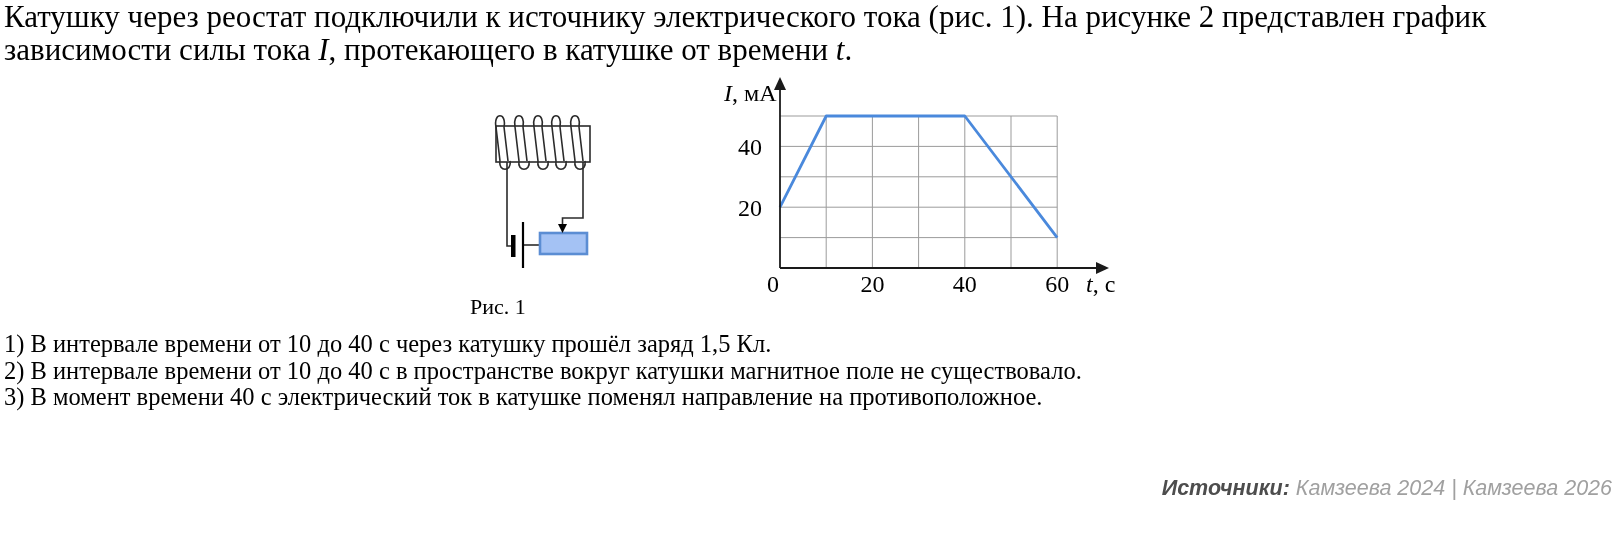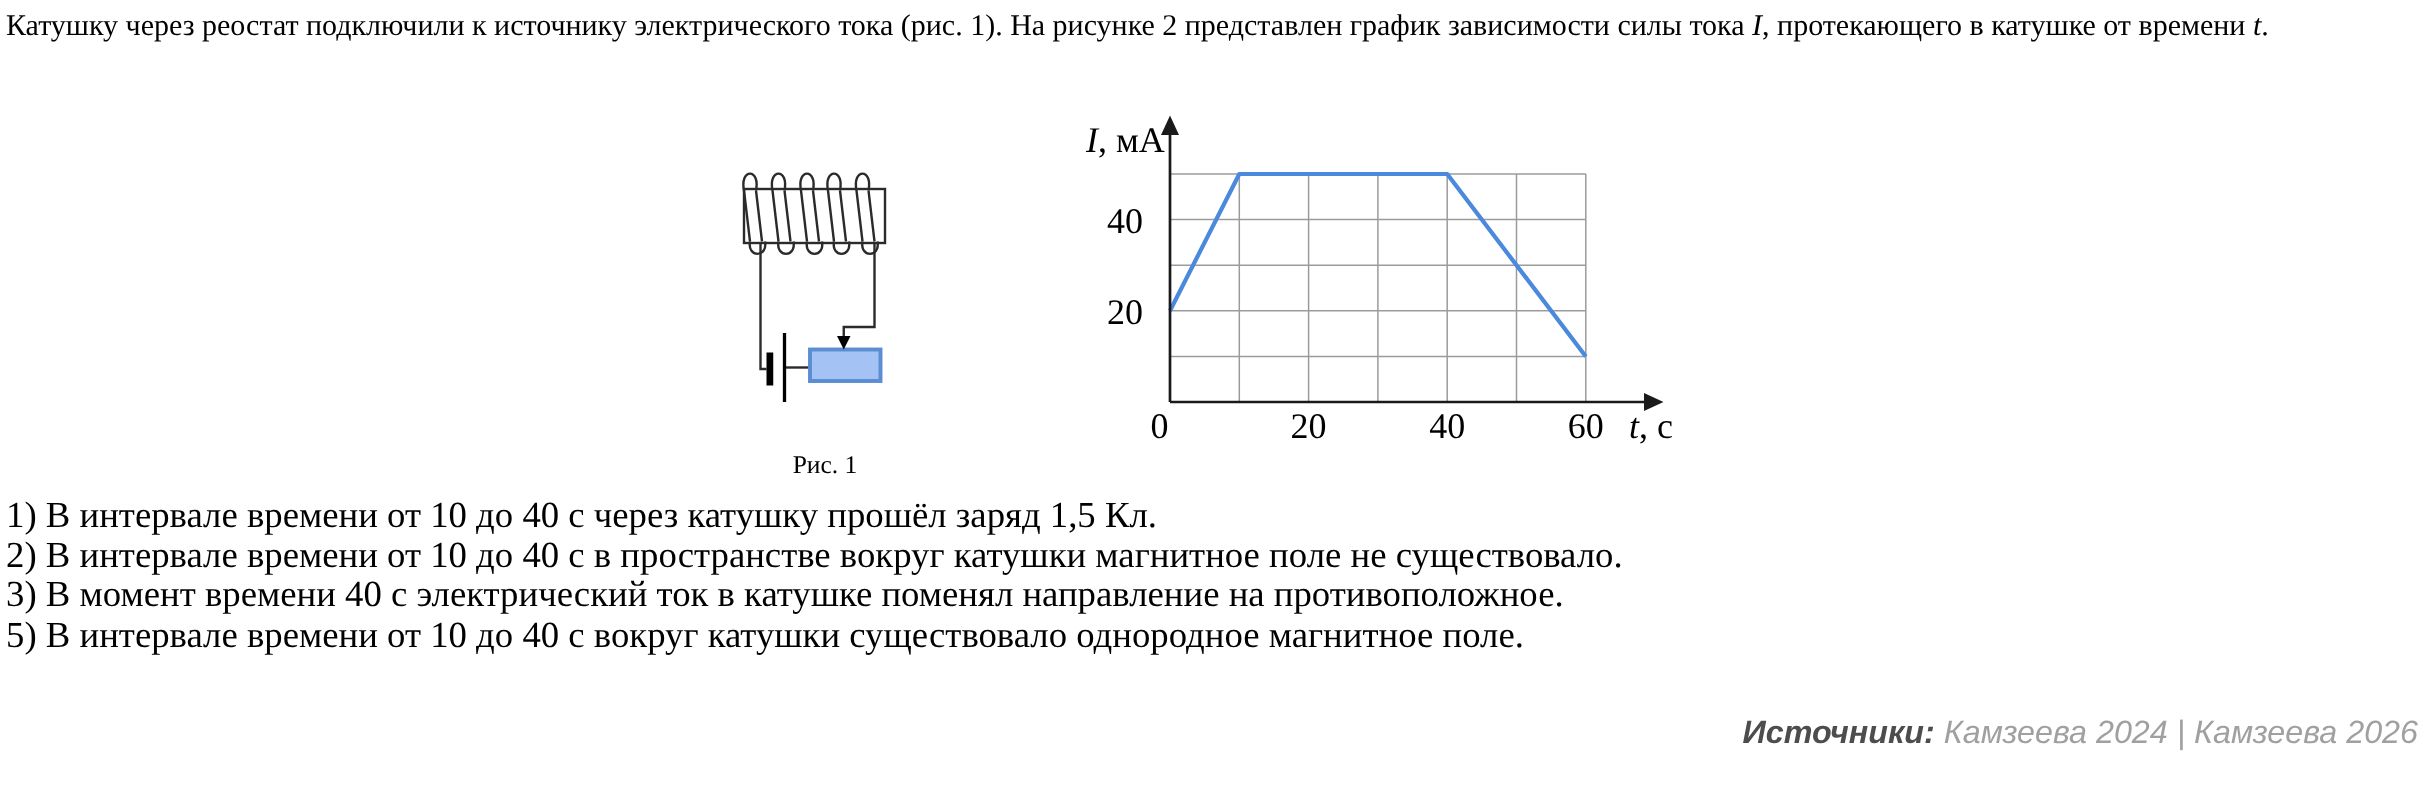--- a/index.html
+++ b/index.html
@@ -3,29 +3,29 @@
 <meta charset="utf-8">
 <style>
   html,body{margin:0;padding:0;}
   body{
     width:1616px;height:535px;position:relative;overflow:hidden;
     background:#ffffff;color:#000;
     font-family:"Liberation Serif",serif;
   }
   .title{
     position:absolute;top:1px;left:4px;width:1606px;margin:0;
-    font-size:20px;line-height:32.5px;
+    font-size:31px;line-height:32.5px;
   }
   .em{font-style:italic;}
   .fig{position:absolute;}
   .fig1{left:470px;top:105px;width:160px;height:215px;}
   .fig2{left:700px;top:70px;width:430px;height:250px;}
   .fig .caption{
-    position:absolute;left:0;bottom:0;text-align:center;
-    font-size:17px;color:#000;
+    position:absolute;left:0;bottom:0;text-align:left;
+    font-size:22px;color:#000;
   }
   .fig1 .caption{width:160px;}
   .fig2 .caption{width:400px;}
   .qa{
     position:absolute;top:331px;left:4px;width:1606px;
     font-size:24.5px;line-height:26.6px;
   }
   .qa div{white-space:nowrap;}
   .source{
     position:absolute;top:476px;right:4px;
@@ -101,20 +101,19 @@
       <text x="62" y="146.2" text-anchor="end">20</text>
       <text x="62" y="85.4" text-anchor="end">40</text>
     </svg>
 </div>
 
 <div class="qa">
   <div id="statements">
       <div>1) В интервале времени от 10 до 40 с через катушку прошёл заряд 1,5 Кл.</div>
       <div>2) В интервале времени от 10 до 40 с в пространстве вокруг катушки магнитное поле не существовало.</div>
       <div>3) В момент времени 40 с электрический ток в катушке поменял направление на противоположное.</div>
-      <div>5) В интервале времени от 10 до 40 с вокруг катушки существовало однородное магнитное поле.</div>
     </div>
 </div>
 
 <div class="source">
   <span class="src-label">Источники:</span>
   <span> <span>Камзеева 2024 | Камзеева 2026</span></span>
 </div>
 
 </body></html>

